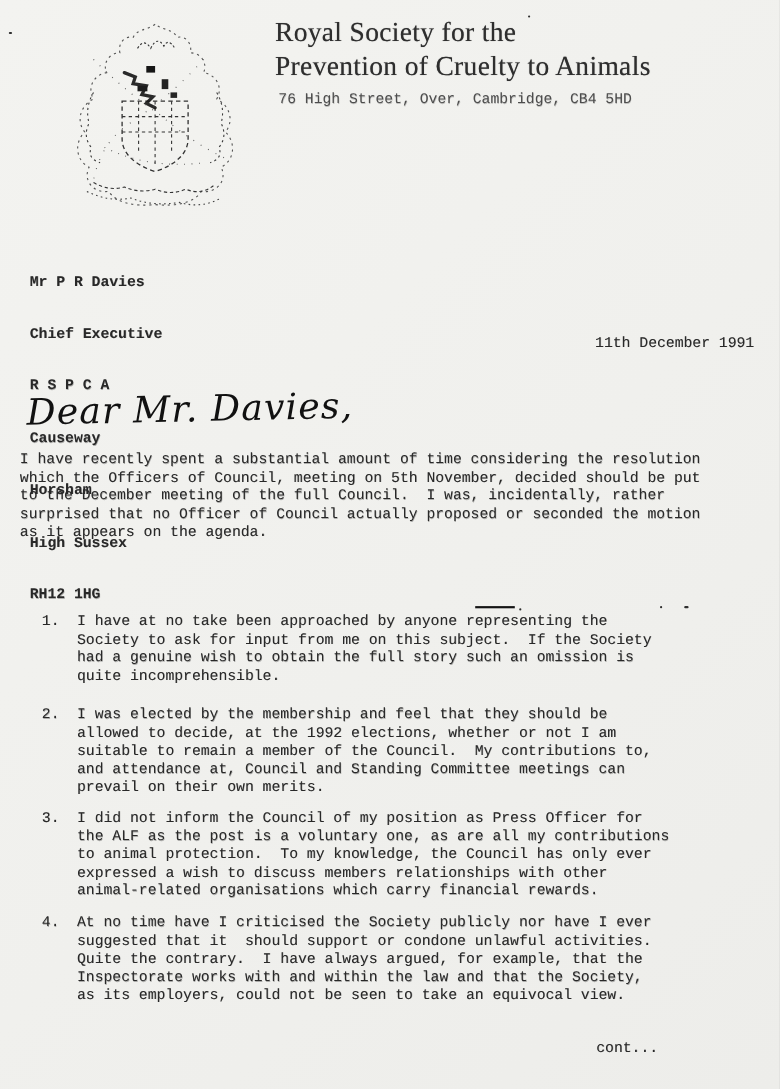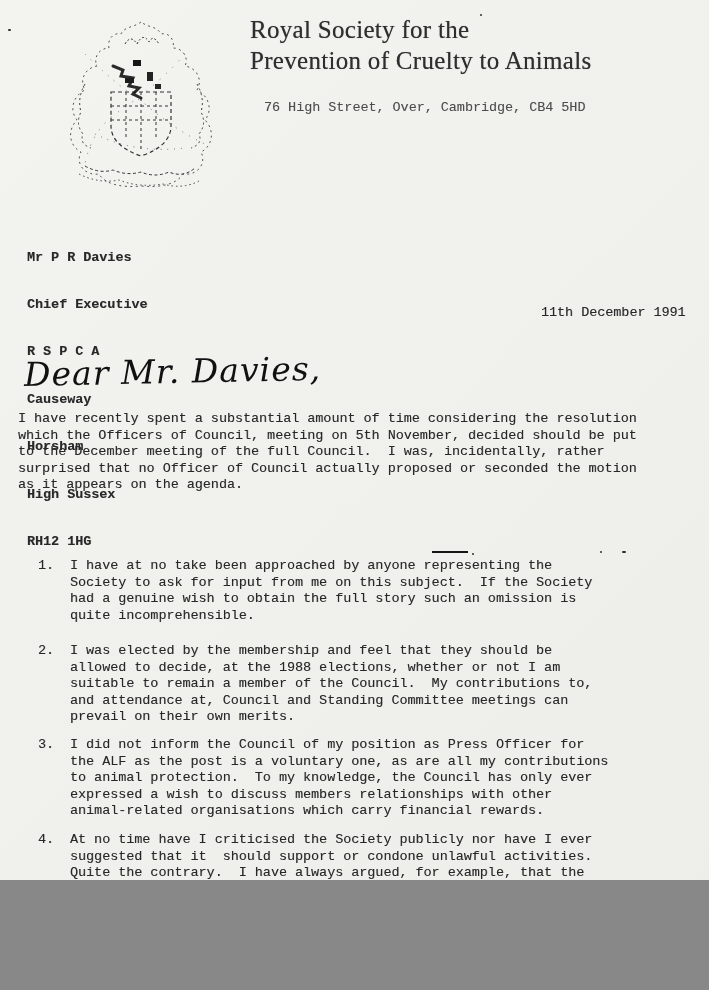--- a/index.html
+++ b/index.html
@@ -1,19 +1,19 @@
 <!DOCTYPE html>
 <html><head>
 <meta charset="utf-8">
 <title>Scanned Letter</title>
 <style>
   html,body{margin:0;padding:0;background:#888;}
   .page{
     position:relative;
-    width:709px;height:880px;
+    width:709px;height:990px;
     margin:0 auto;
     background:linear-gradient(135deg,#f3f3f0 0%,#f0f0ed 55%,#ededEA 100%);
     overflow:hidden;
     color:#2a2a2a;
   }
   .typed{
     font-family:"Liberation Mono","DejaVu Sans Mono",monospace;
     font-size:13.4px;
     line-height:16.6px;
     white-space:pre-wrap;
@@ -22,21 +22,21 @@
   }
   .faded{color:#4d4d4d;text-shadow:0.3px 0.3px 0 rgba(80,80,80,0.3);}
   .abs{position:absolute;}
   .letterhead-name{
     left:250px;top:14px;
     font-family:"Liberation Serif","DejaVu Serif",serif;
     font-size:25px;line-height:31px;
     color:#2e2e2e;letter-spacing:0.3px;
     text-shadow:0 0 0.7px rgba(20,20,20,0.55);
   }
-  .letterhead-address{left:253px;top:100px;margin-left:11px;}
+  .letterhead-address{left:253px;top:84px;}
   .recipient{left:27px;top:218px;line-height:15.8px;font-weight:bold;}
   .date-line{left:496px;top:305px;margin-left:45px;}
   .salutation{
     left:24px;top:352px;
     font-family:"DejaVu Serif","Liberation Serif",serif;
     font-style:italic;font-size:33px;color:#111;
     transform:rotate(-1.2deg);
     letter-spacing:1px;
   }
   .para1{left:18px;top:411px;width:676px;}
@@ -116,21 +116,21 @@
   <div class="abs typed list-item item1">
     <span class="list-num">1.</span>
     <div class="list-text">I have at no take been approached by anyone representing the
 Society to ask for input from me on this subject.  If the Society
 had a genuine wish to obtain the full story such an omission is
 quite incomprehensible.</div>
   </div>
   <div class="abs typed list-item item2">
     <span class="list-num">2.</span>
     <div class="list-text">I was elected by the membership and feel that they should be
-allowed to decide, at the 1988 elections, whether or not I am
+allowed to decide, at the 1992 elections, whether or not I am
 suitable to remain a member of the Council.  My contributions to,
 and attendance at, Council and Standing Committee meetings can
 prevail on their own merits.</div>
   </div>
   <div class="abs typed list-item item3">
     <span class="list-num">3.</span>
     <div class="list-text">I did not inform the Council of my position as Press Officer for
 the ALF as the post is a voluntary one, as are all my contributions
 to animal protection.  To my knowledge, the Council has only ever
 expressed a wish to discuss members relationships with other

